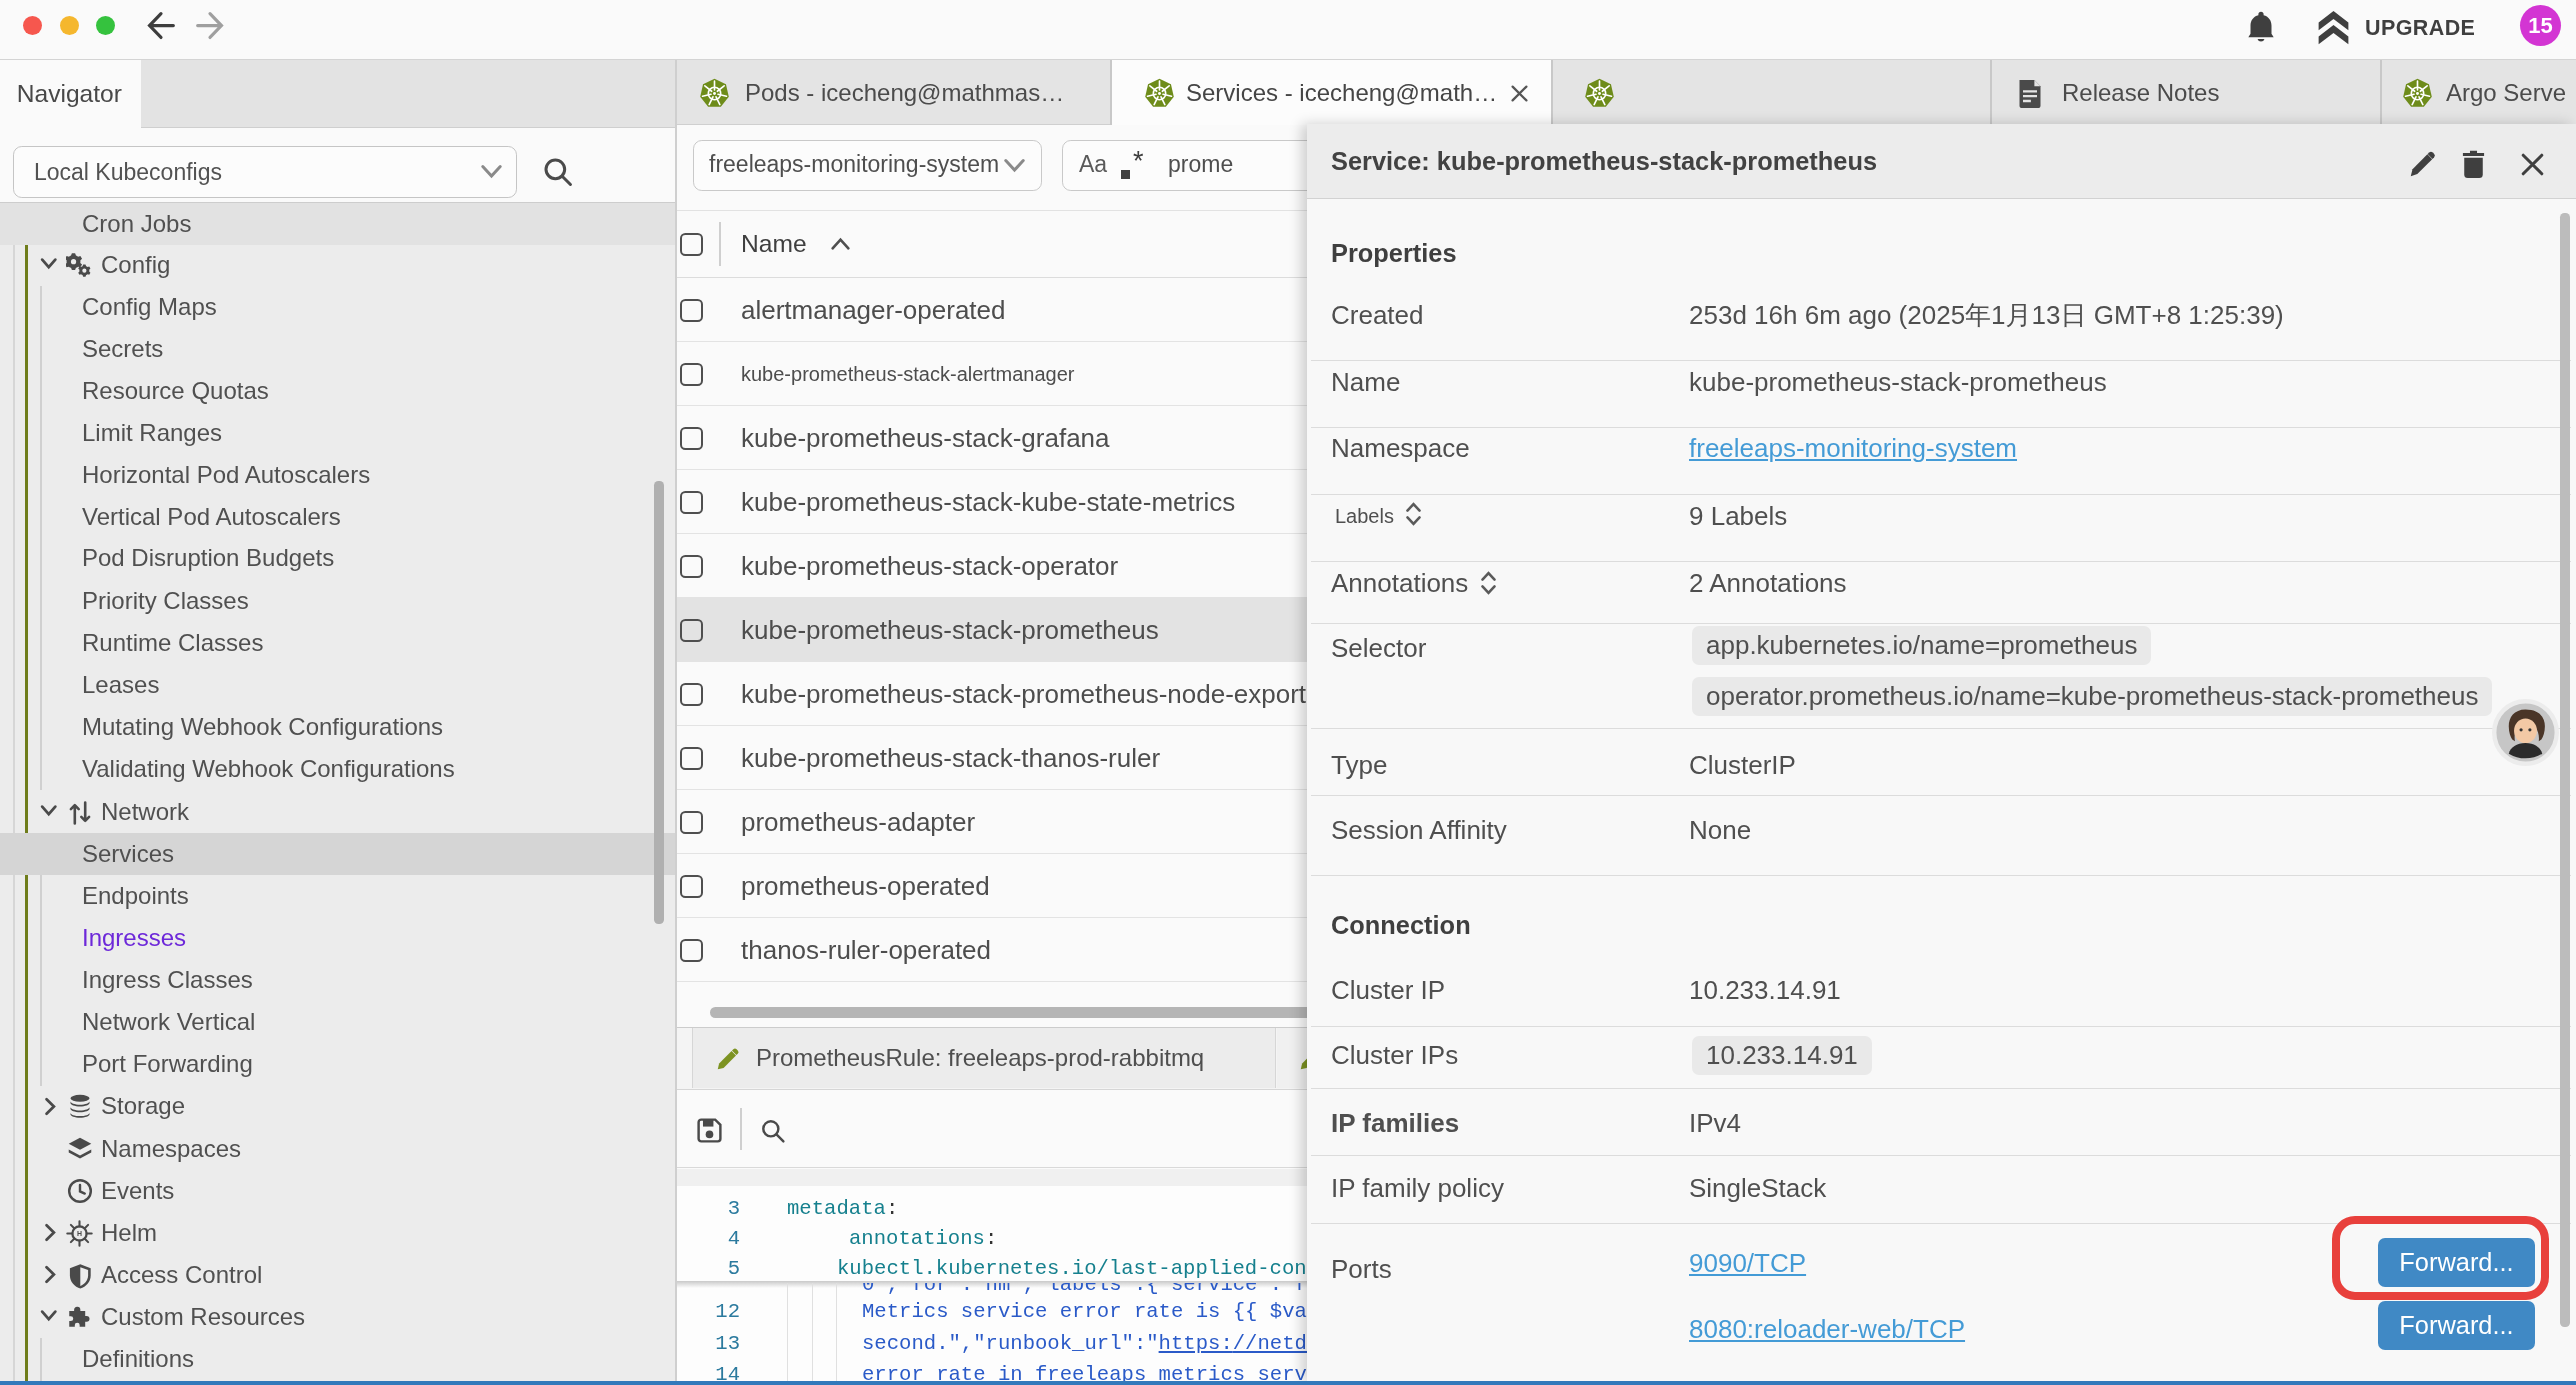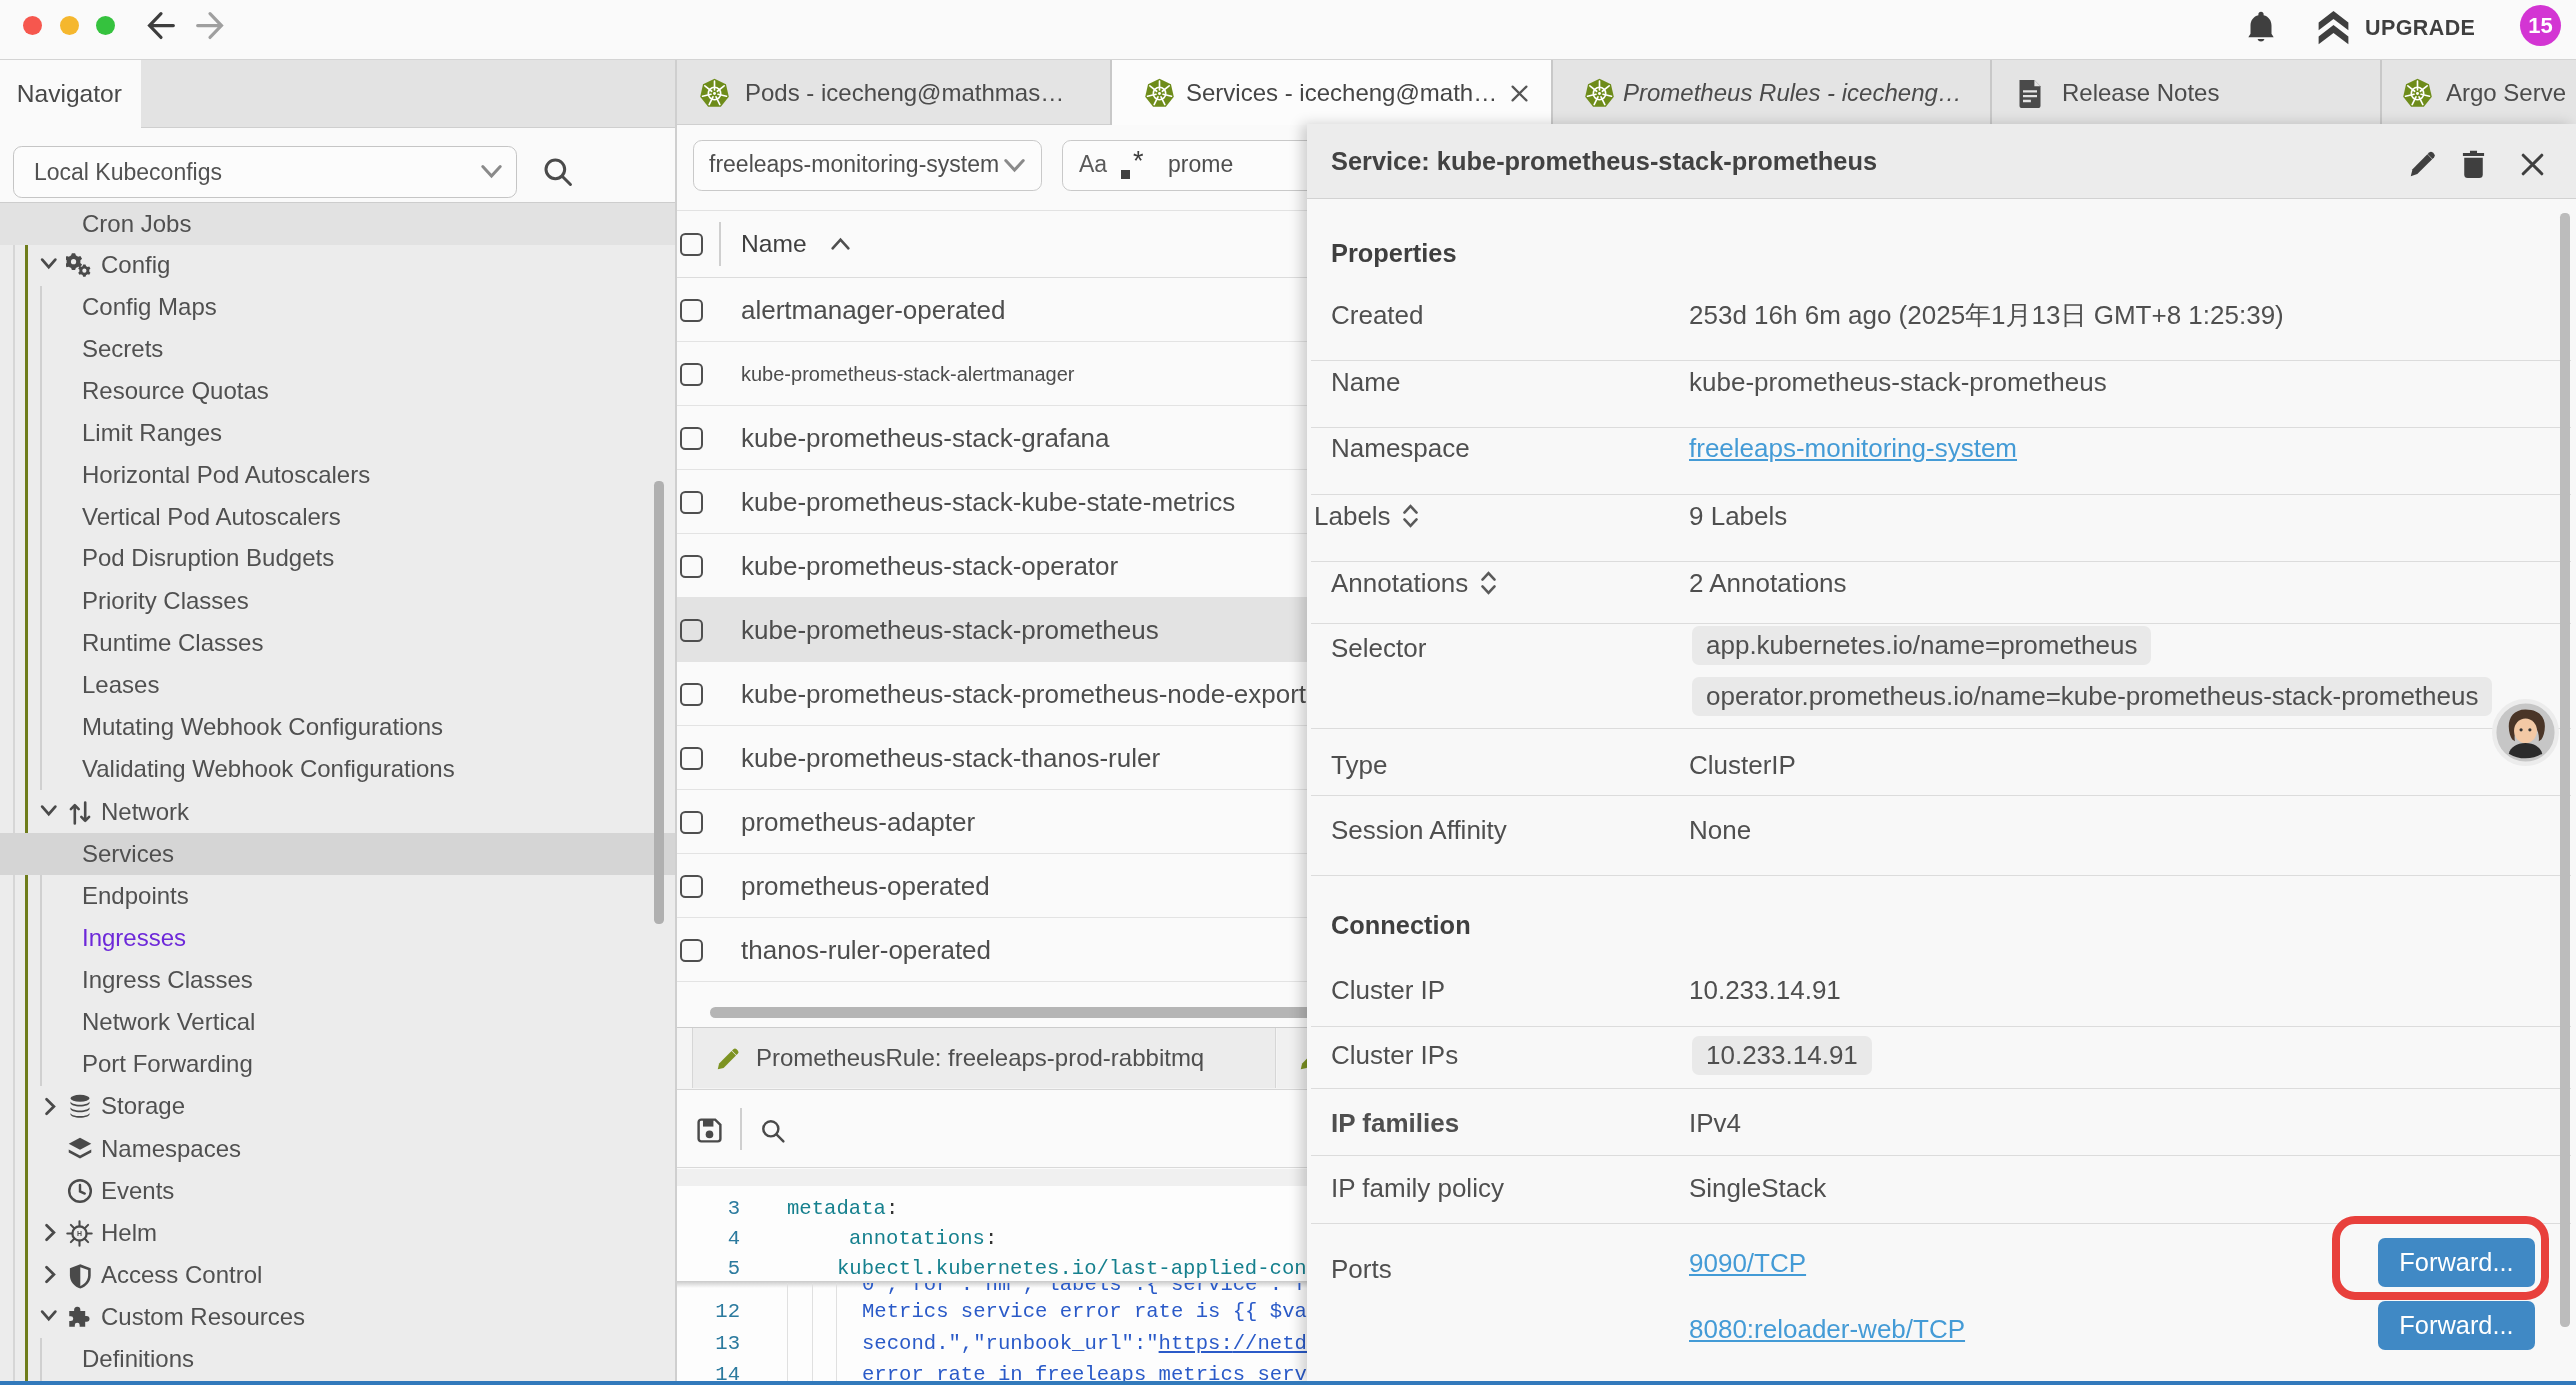--- a/index.html
+++ b/index.html
@@ -181,21 +181,20 @@
     <div class="abs nw" style="left:509px;top:0;height:65px;line-height:65px;font-size:24px;color:#454545;">Services - icecheng@math…</div>
     <svg class="abs" style="left:833px;top:24px;" width="19" height="19" viewBox="0 0 22 22">
       <path d="M3 3 L19 19 M19 3 L3 19" stroke="#555" stroke-width="2.6" stroke-linecap="round"></path>
     </svg>
     <svg class="abs" style="left:907px;top:17.5px;" width="31" height="31" viewBox="0 0 36 36">
       <polygon points="18,1 31.3,7.4 34.6,21.8 25.4,33.3 10.6,33.3 1.4,21.8 4.7,7.4" fill="#6e8c1a"></polygon>
       <circle cx="18" cy="18" r="7.2" stroke="#fff" stroke-width="1.9" fill="none"></circle>
       <path d="M18.0 13.8 L18.0 3.7 M21.3 15.4 L29.2 9.1 M22.1 18.9 L31.9 21.2 M19.8 21.8 L24.2 30.9 M16.2 21.8 L11.8 30.9 M13.9 18.9 L4.1 21.2 M14.7 15.4 L6.8 9.1" stroke="#fff" stroke-width="1.9" fill="none" stroke-linecap="round"></path>
       <circle cx="18" cy="18" r="1.7" fill="#fff"></circle>
     </svg>
-    <div class="abs nw" style="left:946px;top:0;height:65px;line-height:65px;font-size:24px;color:#4b4b4b;font-style:italic;">Prometheus Rules - icecheng…</div>
     <svg class="abs" style="left:1339px;top:17.5px;" width="28" height="32" viewBox="0 0 32 36">
       <path d="M4 2 H21 L28 9 V31 a3 3 0 0 1 -3 3 H7 a3 3 0 0 1 -3 -3 Z" fill="#4a4a4a"></path>
       <path d="M21 2 L21 9 H28 Z" fill="#e4e4e4"></path>
       <g stroke="#e4e4e4" stroke-width="2.6">
         <path d="M8 15 H24 M8 20.5 H24 M8 26 H17"></path>
       </g>
     </svg>
     <div class="abs nw" style="left:1385px;top:0;height:65px;line-height:65px;font-size:24px;color:#4b4b4b;">Release Notes</div>
     <svg class="abs" style="left:1725px;top:17.5px;" width="31" height="31" viewBox="0 0 36 36">
       <polygon points="18,1 31.3,7.4 34.6,21.8 25.4,33.3 10.6,33.3 1.4,21.8 4.7,7.4" fill="#6e8c1a"></polygon>
@@ -327,21 +326,21 @@
     <div class="abs nw" style="left:24px;top:108px;height:42px;line-height:42px;font-size:25.4px;font-weight:700;color:#3f3f3f;">Properties</div>
     <div class="abs nw" style="left:24px;top:170px;height:42px;line-height:42px;font-size:26px;color:#4f4f4f;">Created</div>
     <div class="abs nw" style="left:382px;top:170px;height:42px;line-height:42px;font-size:26px;color:#4f4f4f;">253d 16h 6m ago (2025年1月13日 GMT+8 1:25:39)</div>
     <div class="abs" style="left:3.5px;top:236px;width:1260px;height:1.3px;background:#dcdcdc;"></div>
     <div class="abs nw" style="left:24px;top:237px;height:42px;line-height:42px;font-size:26px;color:#4f4f4f;">Name</div>
     <div class="abs nw" style="left:382px;top:237px;height:42px;line-height:42px;font-size:26px;color:#4f4f4f;">kube-prometheus-stack-prometheus</div>
     <div class="abs" style="left:3.5px;top:303px;width:1260px;height:1.3px;background:#dcdcdc;"></div>
     <div class="abs nw" style="left:24px;top:303px;height:42px;line-height:42px;font-size:26px;color:#4f4f4f;">Namespace</div>
     <div class="abs nw" style="left:382px;top:303px;height:42px;line-height:42px;font-size:26px;color:#449bd6;"><span style="text-decoration:underline;">freeleaps-monitoring-system</span></div>
     <div class="abs" style="left:3.5px;top:370px;width:1260px;height:1.3px;background:#dcdcdc;"></div>
-    <div class="abs nw" style="left:7px;top:371px;height:42px;line-height:42px;font-size:26px;color:#4f4f4f;text-align:right;">Labels<svg style="display:inline-block;vertical-align:-3.5px;margin-left:10.5px;" width="19" height="26" viewBox="0 0 22 30">
+    <div class="abs nw" style="left:28px;top:371px;height:42px;line-height:42px;font-size:20px;color:#4f4f4f;text-align:right;">Labels<svg style="display:inline-block;vertical-align:-3.5px;margin-left:10.5px;" width="19" height="26" viewBox="0 0 22 30">
         <path d="M4 11 L11 3.5 L18 11" stroke="#5a5a5a" stroke-width="3" fill="none" stroke-linecap="round"></path>
         <path d="M4 19 L11 26.5 L18 19" stroke="#5a5a5a" stroke-width="3" fill="none" stroke-linecap="round"></path>
       </svg></div>
     <div class="abs nw" style="left:382px;top:371px;height:42px;line-height:42px;font-size:26px;color:#4f4f4f;">9 Labels</div>
     <div class="abs" style="left:3.5px;top:437px;width:1260px;height:1.3px;background:#dcdcdc;"></div>
     <div class="abs nw" style="left:24px;top:438px;height:42px;line-height:42px;font-size:26px;color:#4f4f4f;">Annotations<svg style="display:inline-block;vertical-align:-3.5px;margin-left:10.5px;" width="19" height="26" viewBox="0 0 22 30">
         <path d="M4 11 L11 3.5 L18 11" stroke="#5a5a5a" stroke-width="3" fill="none" stroke-linecap="round"></path>
         <path d="M4 19 L11 26.5 L18 19" stroke="#5a5a5a" stroke-width="3" fill="none" stroke-linecap="round"></path>
       </svg></div>
     <div class="abs nw" style="left:382px;top:438px;height:42px;line-height:42px;font-size:26px;color:#4f4f4f;">2 Annotations</div>

